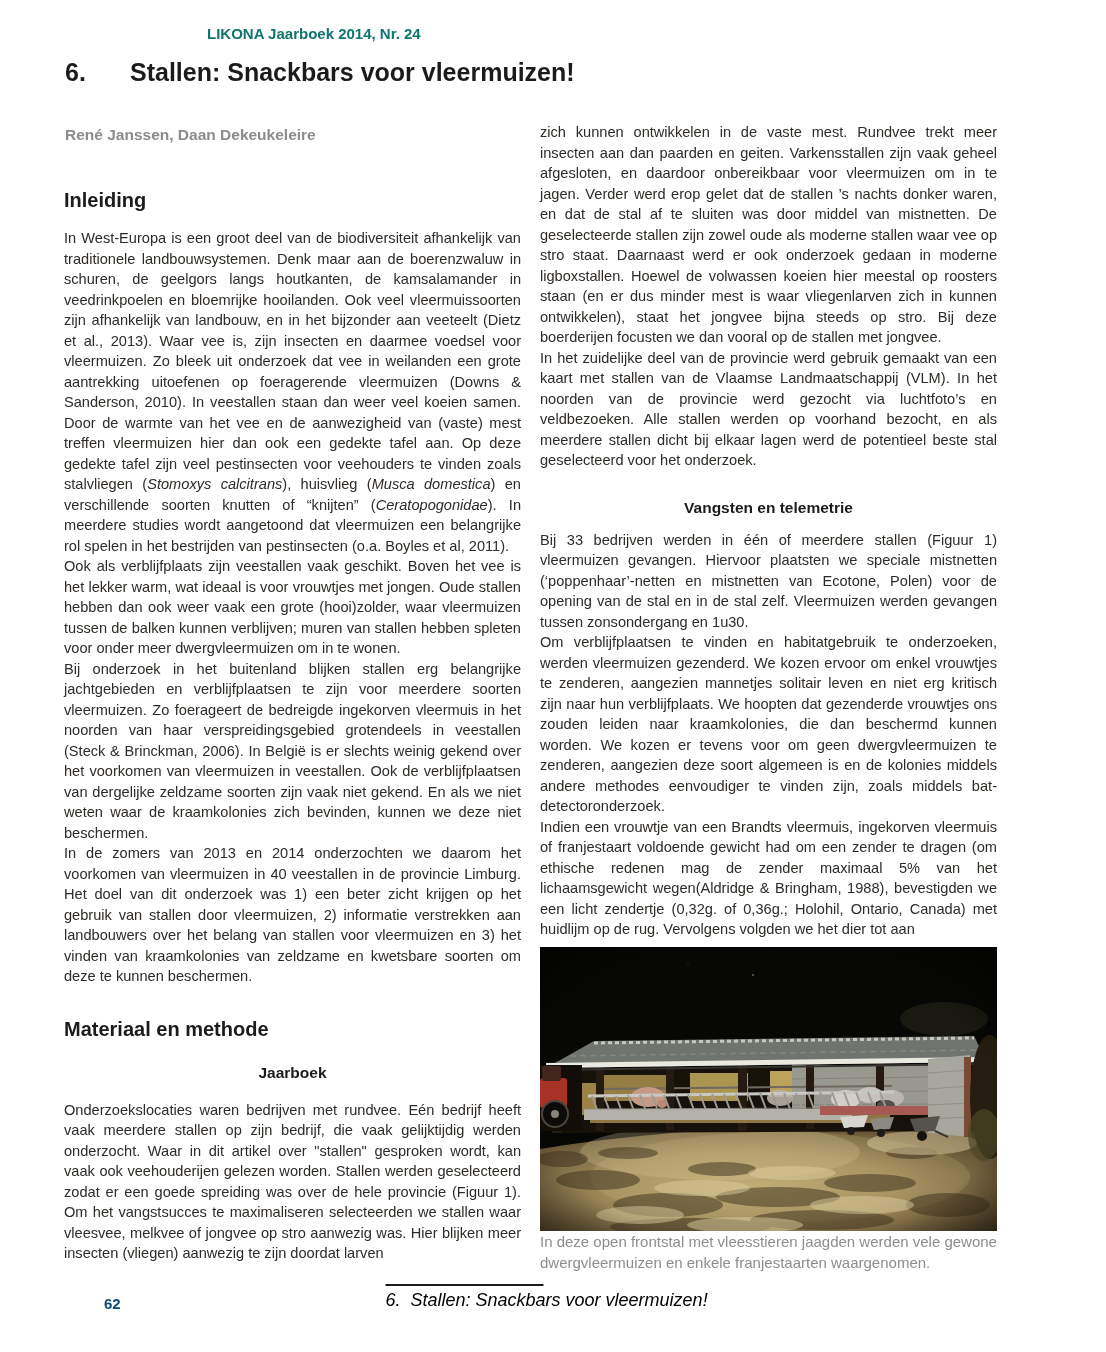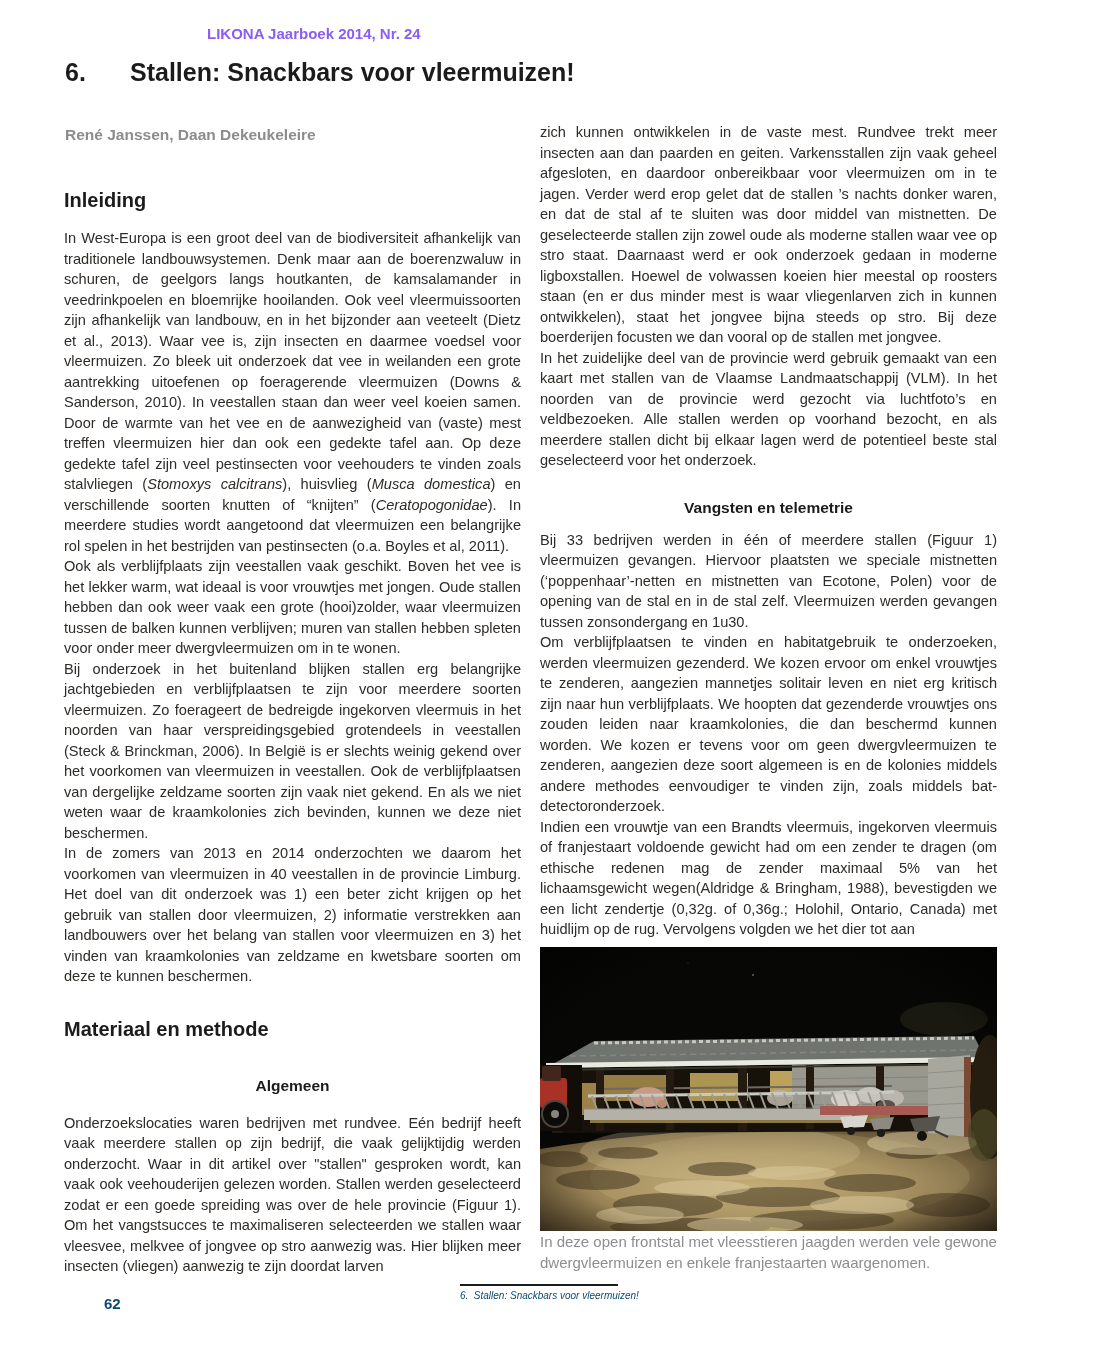--- a/index.html
+++ b/index.html
@@ -3,21 +3,21 @@
 <meta charset="utf-8">
 <style>
   html,body{margin:0;padding:0;}
   body{
     width:1106px;height:1352px;position:relative;background:#ffffff;
     font-family:"Liberation Sans","DejaVu Sans",sans-serif;
     color:#2e2b28;-webkit-font-smoothing:antialiased;
   }
   .journal-line{
     position:absolute;left:207px;top:25px;
-    font-size:15px;font-weight:bold;color:#8b5cf6;letter-spacing:0;
+    font-size:15px;font-weight:bold;color:#0f766e;letter-spacing:0;
   }
   .article-title{
     position:absolute;left:65px;top:58px;display:flex;
     font-size:25px;font-weight:bold;color:#1b1b1b;
   }
   .article-title .num{width:65px;flex:0 0 65px;}
   .authors{
     position:absolute;left:65px;top:126px;
     font-size:15.5px;font-weight:bold;color:#8c8c8c;
   }
@@ -25,21 +25,21 @@
     position:absolute;width:457px;
     font-size:14.6px;line-height:20.5px;text-align:justify;color:#2e2b28;
   }
   .col-left{left:64px;top:188px;}
   .col-right{left:540px;top:122px;}
   .col p{margin:0;}
   h2.sect{
     font-size:20px;line-height:24px;font-weight:bold;color:#1b1b1b;
     margin:0 0 16px 0;text-align:left;
   }
-  h2.sect.mid{margin-top:30px;margin-bottom:35px;}
+  h2.sect.mid{margin-top:30px;margin-bottom:22px;}
   h3.subsect{
     font-size:15.5px;line-height:20px;font-weight:bold;color:#1b1b1b;
     margin:0 0 17px 0;text-align:center;
   }
   h3.subsect.mid{margin-top:27px;margin-bottom:12px;}
   figure{margin:0;}
   .photo-fig{margin-top:7px;}
   .photo-fig svg{display:block;width:457px;height:284px;}
   .caption{
     color:#8d8d8d;font-size:15px;line-height:21px;
@@ -50,21 +50,21 @@
     font-size:15px;font-weight:bold;color:#0c4a6e;
   }
   .footer-ref{
     position:absolute;left:50%;top:1284px;transform:translateX(-52%);
     text-align:left;
   }
   .footer-ref .rule{
     width:158px;border-top:2px solid #1c1c1c;margin-bottom:4px;
   }
   .footer-ref .ref-text{
-    font-size:10px;font-style:italic;color:#0c4a6e;white-space:pre;
+    font-size:18px;font-style:italic;color:#000000;white-space:pre;
   }
 </style>
 </head>
 <body>
 
 <div class="journal-line">LIKONA Jaarboek 2014, Nr. 24</div>
 
 <div class="article-title">
   <span class="num">6.</span>
   <span>Stallen: Snackbars voor vleermuizen!</span>
@@ -72,21 +72,21 @@
 
 <div class="authors">René Janssen, Daan Dekeukeleire</div>
 
 <div class="col col-left">
   <h2 class="sect">Inleiding</h2>
   <p>In West-Europa is een groot deel van de biodiversiteit afhankelijk van traditionele landbouwsystemen. Denk maar aan de boerenzwaluw in schuren, de geelgors langs houtkanten, de kamsalamander in veedrinkpoelen en bloemrijke hooilanden. Ook veel vleermuissoorten zijn afhankelijk van landbouw, en in het bijzonder aan veeteelt (Dietz et al., 2013). Waar vee is, zijn insecten en daarmee voedsel voor vleermuizen. Zo bleek uit onderzoek dat vee in weilanden een grote aantrekking uitoefenen op foeragerende vleermuizen (Downs &amp; Sanderson, 2010). In veestallen staan dan weer veel koeien samen. Door de warmte van het vee en de aanwezigheid van (vaste) mest treffen vleermuizen hier dan ook een gedekte tafel aan. Op deze gedekte tafel zijn veel pestinsecten voor veehouders te vinden zoals stalvliegen (<i>Stomoxys calcitrans</i>), huisvlieg (<i>Musca domestica</i>) en verschillende soorten knutten of “knijten” (<i>Ceratopogonidae</i>). In meerdere studies wordt aangetoond dat vleermuizen een belangrijke rol spelen in het bestrijden van pestinsecten (o.a. Boyles et al, 2011).</p>
   <p>Ook als verblijfplaats zijn veestallen vaak geschikt. Boven het vee is het lekker warm, wat ideaal is voor vrouwtjes met jongen. Oude stallen hebben dan ook weer vaak een grote (hooi)zolder, waar vleermuizen tussen de balken kunnen verblijven; muren van stallen hebben spleten voor onder meer dwergvleermuizen om in te wonen.</p>
   <p>Bij onderzoek in het buitenland blijken stallen erg belangrijke jachtgebieden en verblijfplaatsen te zijn voor meerdere soorten vleermuizen. Zo foerageert de bedreigde ingekorven vleermuis in het noorden van haar verspreidingsgebied grotendeels in veestallen (Steck &amp; Brinckman, 2006). In België is er slechts weinig gekend over het voorkomen van vleermuizen in veestallen. Ook de verblijfplaatsen van dergelijke zeldzame soorten zijn vaak niet gekend. En als we niet weten waar de kraamkolonies zich bevinden, kunnen we deze niet beschermen.</p>
   <p>In de zomers van 2013 en 2014 onderzochten we daarom het voorkomen van vleermuizen in 40 veestallen in de provincie Limburg. Het doel van dit onderzoek was 1) een beter zicht krijgen op het gebruik van stallen door vleermuizen, 2) informatie verstrekken aan landbouwers over het belang van stallen voor vleermuizen en 3) het vinden van kraamkolonies van zeldzame en kwetsbare soorten om deze te kunnen beschermen.</p>
   <h2 class="sect mid">Materiaal en methode</h2>
-  <h3 class="subsect">Algemeen</h3>
+  <h3 class="subsect">Jaarboek</h3>
   <p>Onderzoekslocaties waren bedrijven met rundvee. Eén bedrijf heeft vaak meerdere stallen op zijn bedrijf, die vaak gelijktijdig werden onderzocht. Waar in dit artikel over "stallen" gesproken wordt, kan vaak ook veehouderijen gelezen worden. Stallen werden geselecteerd zodat er een goede spreiding was over de hele provincie (Figuur 1). Om het vangstsucces te maximaliseren selecteerden we stallen waar vleesvee, melkvee of jongvee op stro aanwezig was. Hier blijken meer insecten (vliegen) aanwezig te zijn doordat larven</p>
 </div>
 
 <div class="col col-right">
   <p>zich kunnen ontwikkelen in de vaste mest. Rundvee trekt meer insecten aan dan paarden en geiten. Varkensstallen zijn vaak geheel afgesloten, en daardoor onbereikbaar voor vleermuizen om in te jagen. Verder werd erop gelet dat de stallen ’s nachts donker waren, en dat de stal af te sluiten was door middel van mistnetten. De geselecteerde stallen zijn zowel oude als moderne stallen waar vee op stro staat. Daarnaast werd er ook onderzoek gedaan in moderne ligboxstallen. Hoewel de volwassen koeien hier meestal op roosters staan (en er dus minder mest is waar vliegenlarven zich in kunnen ontwikkelen), staat het jongvee bijna steeds op stro. Bij deze boerderijen focusten we dan vooral op de stallen met jongvee.</p>
   <p>In het zuidelijke deel van de provincie werd gebruik gemaakt van een kaart met stallen van de Vlaamse Landmaatschappij (VLM). In het noorden van de provincie werd gezocht via luchtfoto’s en veldbezoeken. Alle stallen werden op voorhand bezocht, en als meerdere stallen dicht bij elkaar lagen werd de potentieel beste stal geselecteerd voor het onderzoek.</p>
   <h3 class="subsect mid">Vangsten en telemetrie</h3>
   <p>Bij 33 bedrijven werden in één of meerdere stallen (Figuur 1) vleermuizen gevangen. Hiervoor plaatsten we speciale mistnetten (‘poppenhaar’-netten en mistnetten van Ecotone, Polen) voor de opening van de stal en in de stal zelf. Vleermuizen werden gevangen tussen zonsondergang en 1u30.</p>
   <p>Om verblijfplaatsen te vinden en habitatgebruik te onderzoeken, werden vleermuizen gezenderd. We kozen ervoor om enkel vrouwtjes te zenderen, aangezien mannetjes solitair leven en niet erg kritisch zijn naar hun verblijfplaats. We hoopten dat gezenderde vrouwtjes ons zouden leiden naar kraamkolonies, die dan beschermd kunnen worden. We kozen er tevens voor om geen dwergvleermuizen te zenderen, aangezien deze soort algemeen is en de kolonies middels andere methodes eenvoudiger te vinden zijn, zoals middels bat-detectoronderzoek.</p>
   <p>Indien een vrouwtje van een Brandts vleermuis, ingekorven vleermuis of franjestaart voldoende gewicht had om een zender te dragen (om ethische redenen mag de zender maximaal 5% van het lichaamsgewicht wegen(Aldridge &amp; Bringham, 1988), bevestigden we een licht zendertje (0,32g. of 0,36g.; Holohil, Ontario, Canada) met huidlijm op de rug. Vervolgens volgden we het dier tot aan</p>

